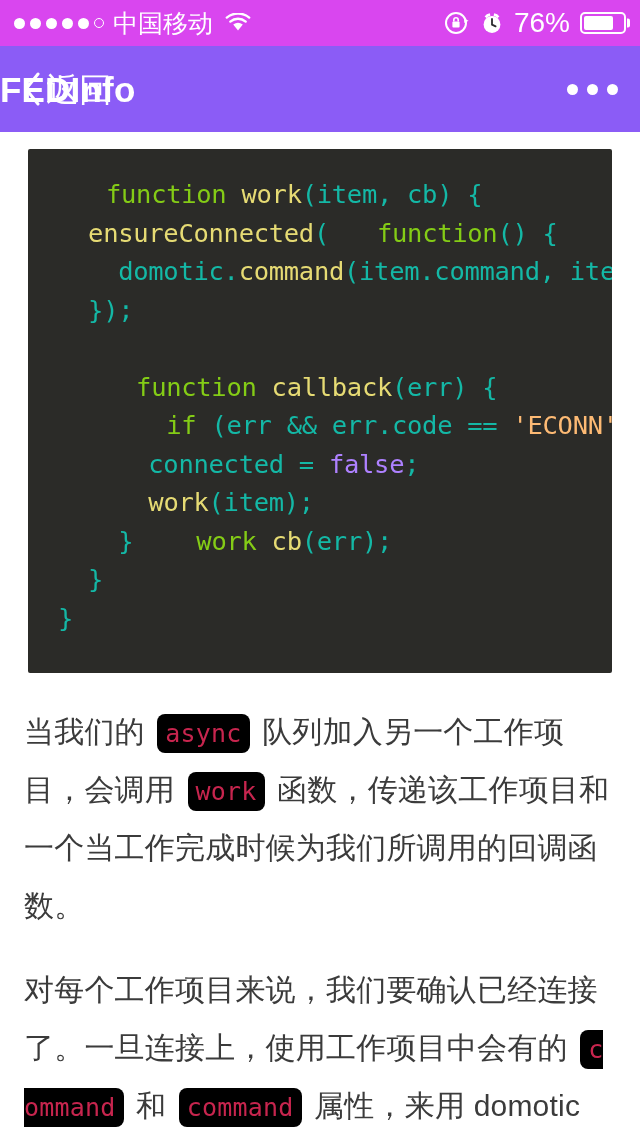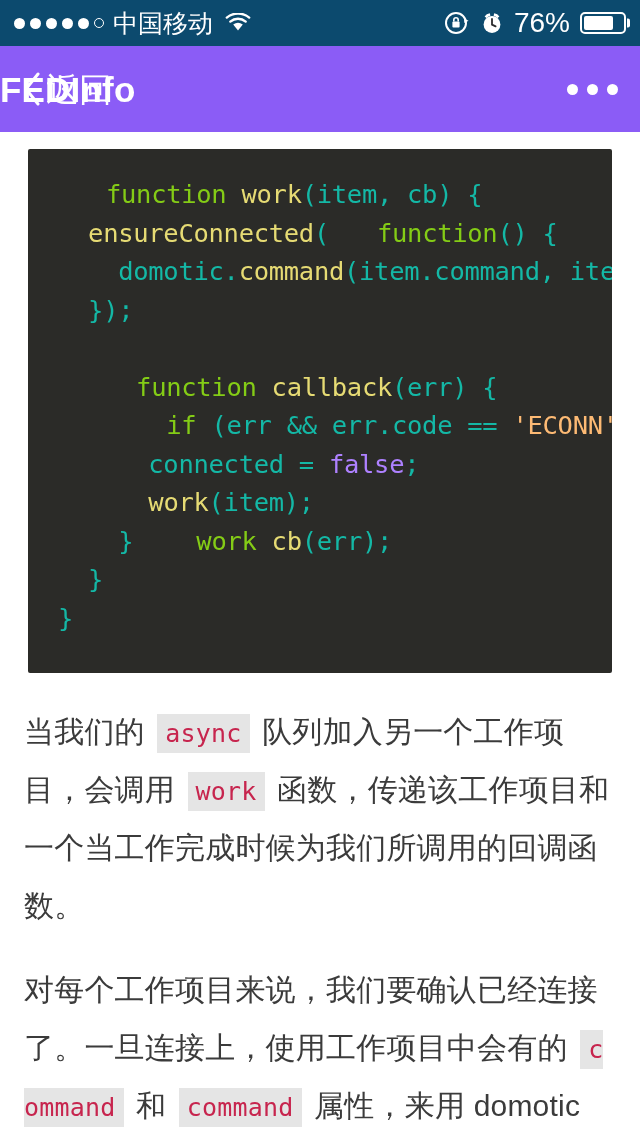--- a/index.html
+++ b/index.html
@@ -12,21 +12,21 @@
     height: 1136px;
     background: #ffffff;
     font-family: "Liberation Sans", "DejaVu Sans", sans-serif;
     overflow: hidden;
     position: relative;
   }
 
   
   .status-bar {
     height: 46px;
-    background: #0c4a6e;
+    background: #d946ef;
     color: #ffffff;
     display: flex;
     align-items: center;
     padding: 0 14px;
     box-sizing: border-box;
     font-size: 25px;
     position: relative;
   }
   .sb-left {
     display: flex;
@@ -206,22 +206,22 @@
     letter-spacing: 0.2px;
     word-break: break-all;
   }
   .para.p1 { margin-top: 30px; }
   .para.p2 { margin-top: 26px; }
 
   code.inline {
     font-family: "DejaVu Sans Mono", "Liberation Mono", monospace;
     font-size: 25px;
     color: #c7254e;
-    background: #e5e5e5;
-    border-radius: 0;
+    background: #000000;
+    border-radius: 8px;
     padding: 5px 8px;
     margin: 0 4px;
     white-space: normal;
     word-break: break-all;
     line-height: 1;
   }
 </style>
 </head>
 <body>
 

